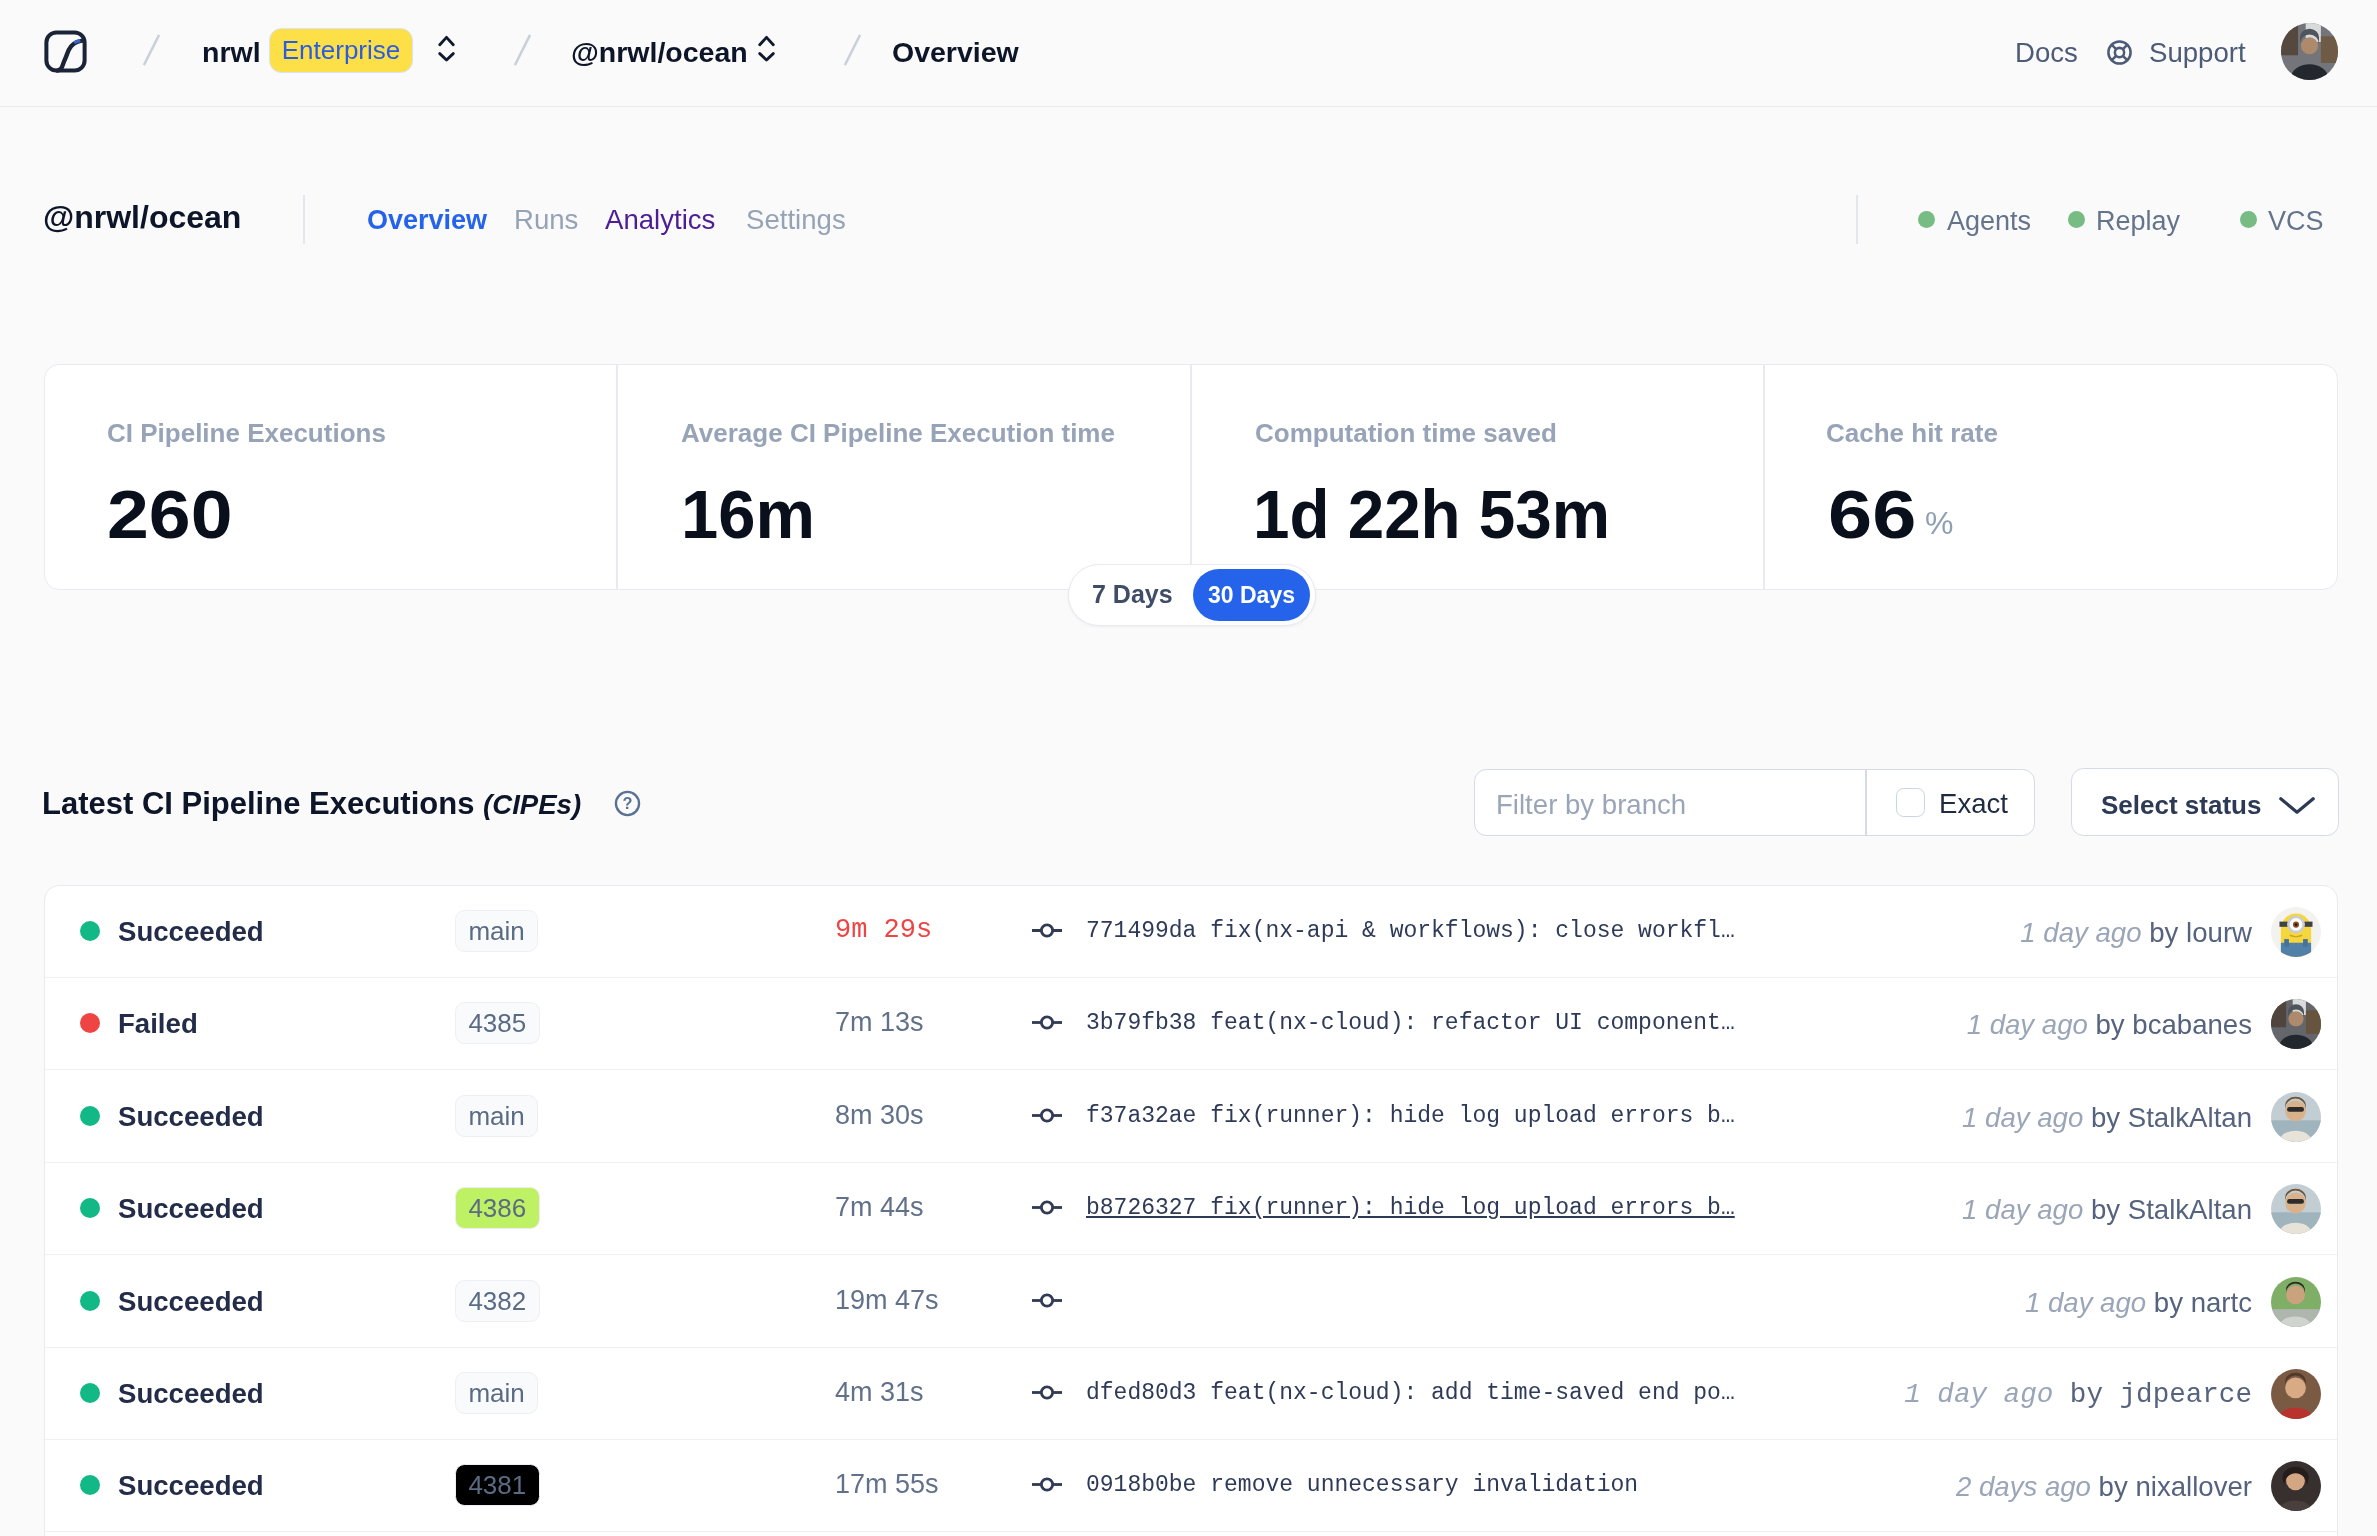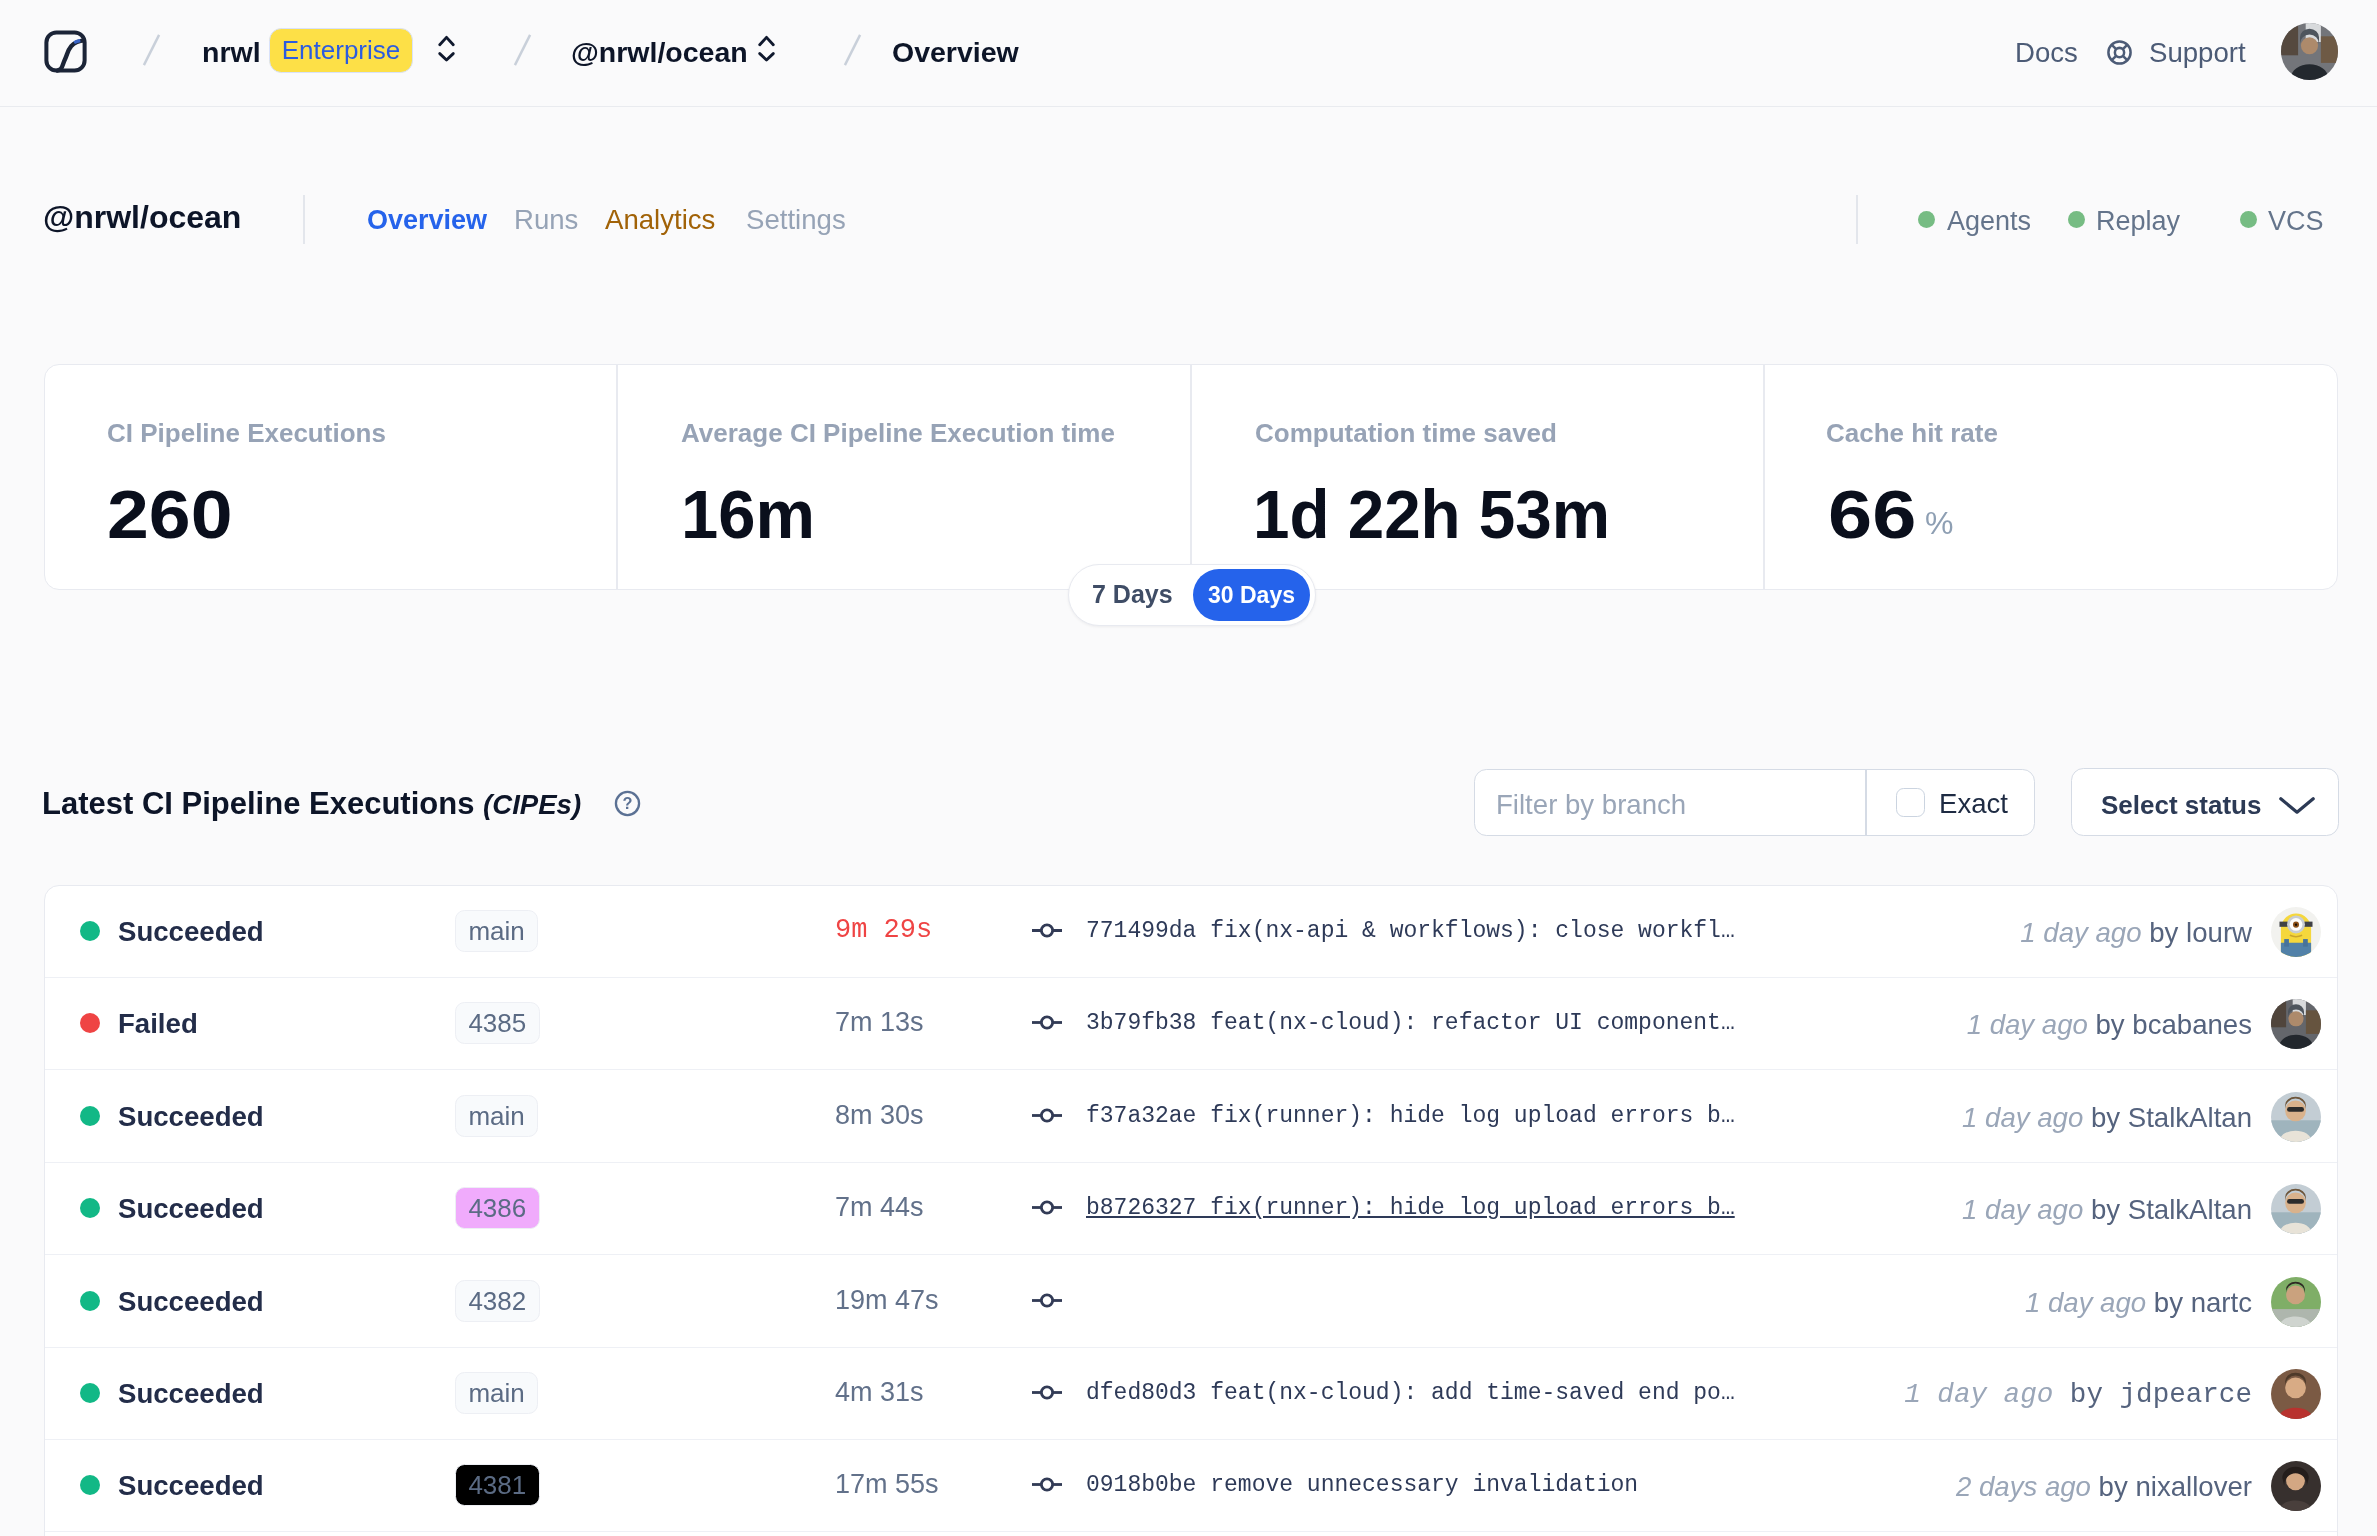--- a/index.html
+++ b/index.html
@@ -72,21 +72,21 @@
       <path d="M20,22 a10,10 0 0 1 20,0 l0,-7 a10,9 0 0 0 -20,0 z" fill="#4e555d"></path>
       <path d="M10,60 C10,38 50,38 50,60 Z" fill="#23282e"></path>
     </g>
   </svg>
 
   <div class="abs" style="left:43px;top:199px;font-size:32px;font-weight:700;color:#0d1528;">@nrwl/ocean</div>
   <div class="abs" style="left:303px;top:195px;width:1.9px;height:49px;background:#e3e6ec;"></div>
 
   <div class="abs" style="left:367px;top:205px;font-size:27px;font-weight:700;color:#2563eb;">Overview</div>
   <div class="abs" style="left:514px;top:204px;font-size:27.6px;color:#96a3b6;">Runs</div>
-  <div class="abs" style="left:605px;top:204px;font-size:27.6px;color:#a16207;">Analytics</div>
+  <div class="abs" style="left:605px;top:204px;font-size:27.6px;color:#4c1d95;">Analytics</div>
   <div class="abs" style="left:746px;top:204px;font-size:27.6px;color:#96a3b6;">Settings</div>
 
   <div class="abs" style="left:1856px;top:195px;width:1.9px;height:49px;background:#e3e6ec;"></div>
   <div class="abs" style="left:1918px;top:211px;width:17px;height:17px;border-radius:50%;background:#76bc83;"></div>
   <div class="abs" style="left:1947px;top:206px;font-size:27px;color:#64748b;">Agents</div>
   <div class="abs" style="left:2068px;top:211px;width:17px;height:17px;border-radius:50%;background:#76bc83;"></div>
   <div class="abs" style="left:2096px;top:206px;font-size:27px;color:#64748b;text-align:center;">Replay</div>
   <div class="abs" style="left:2240px;top:211px;width:17px;height:17px;border-radius:50%;background:#76bc83;"></div>
   <div class="abs" style="left:2268px;top:206px;font-size:27px;color:#64748b;">VCS</div>
 
@@ -215,21 +215,21 @@
             <circle cx="26" cy="20" r="11" fill="#d9b28c"></circle>
             <path d="M15,18 a11,11 0 0 1 22,0 l0,-4 a11,9 0 0 0 -22,0 z" fill="#6e563b"></path>
             <rect x="17" y="16" width="18" height="5" rx="2.5" fill="#2c2c2c"></rect>
             <path d="M9,53 C9,37 43,37 43,53 Z" fill="#e8e3d8"></path>
           </g>
         </svg>
   </div>
   <div style="position:absolute;left:0;top:277px;width:2294px;height:92px;border-bottom:1.9px solid #eef0f5;">
     <div style="position:absolute;left:35px;top:35px;width:20px;height:20px;border-radius:50%;background:#12b886;"></div>
     <div style="position:absolute;left:73px;top:30px;font-size:27.6px;font-weight:700;color:#232d49;">Succeeded</div>
-    <div style="position:absolute;left:410px;top:24px;height:42px;background:#f0abfc;border:1.9px solid #edeff4;border-radius:9.5px;display:flex;align-items:center;padding:0 12.4px;font-size:26px;font-weight:500;color:#5b6b84;">4386</div>
+    <div style="position:absolute;left:410px;top:24px;height:42px;background:#bef264;border:1.9px solid #edeff4;border-radius:9.5px;display:flex;align-items:center;padding:0 12.4px;font-size:26px;font-weight:500;color:#5b6b84;">4386</div>
     <div style="position:absolute;left:790px;top:28.5px;font-size:27px;color:#62718a;">7m 44s</div>
     <svg style="position:absolute;left:987px;top:31px;" width="30" height="27" viewBox="0 0 32 28">
           <line x1="0" y1="14" x2="10" y2="14" stroke="#323b56" stroke-width="3"></line>
           <line x1="22" y1="14" x2="32" y2="14" stroke="#323b56" stroke-width="3"></line>
           <circle cx="16" cy="14" r="6" fill="none" stroke="#323b56" stroke-width="3"></circle>
         </svg>
     <div class="mono" style="position:absolute;left:1041px;top:32px;font-size:23px;color:#2e3a58;text-decoration:underline;">b8726327 fix(runner): hide log upload errors b…</div>
     <div style="position:absolute;right:87px;top:31px;font-size:27.6px;color:#55637e;white-space:nowrap;"><span style="font-style:italic;color:#9aa6b8;">1 day ago</span> by StalkAltan</div>
     <svg style="position:absolute;right:18px;top:21px;" width="50" height="50" viewBox="0 0 53 53">
           <defs>

